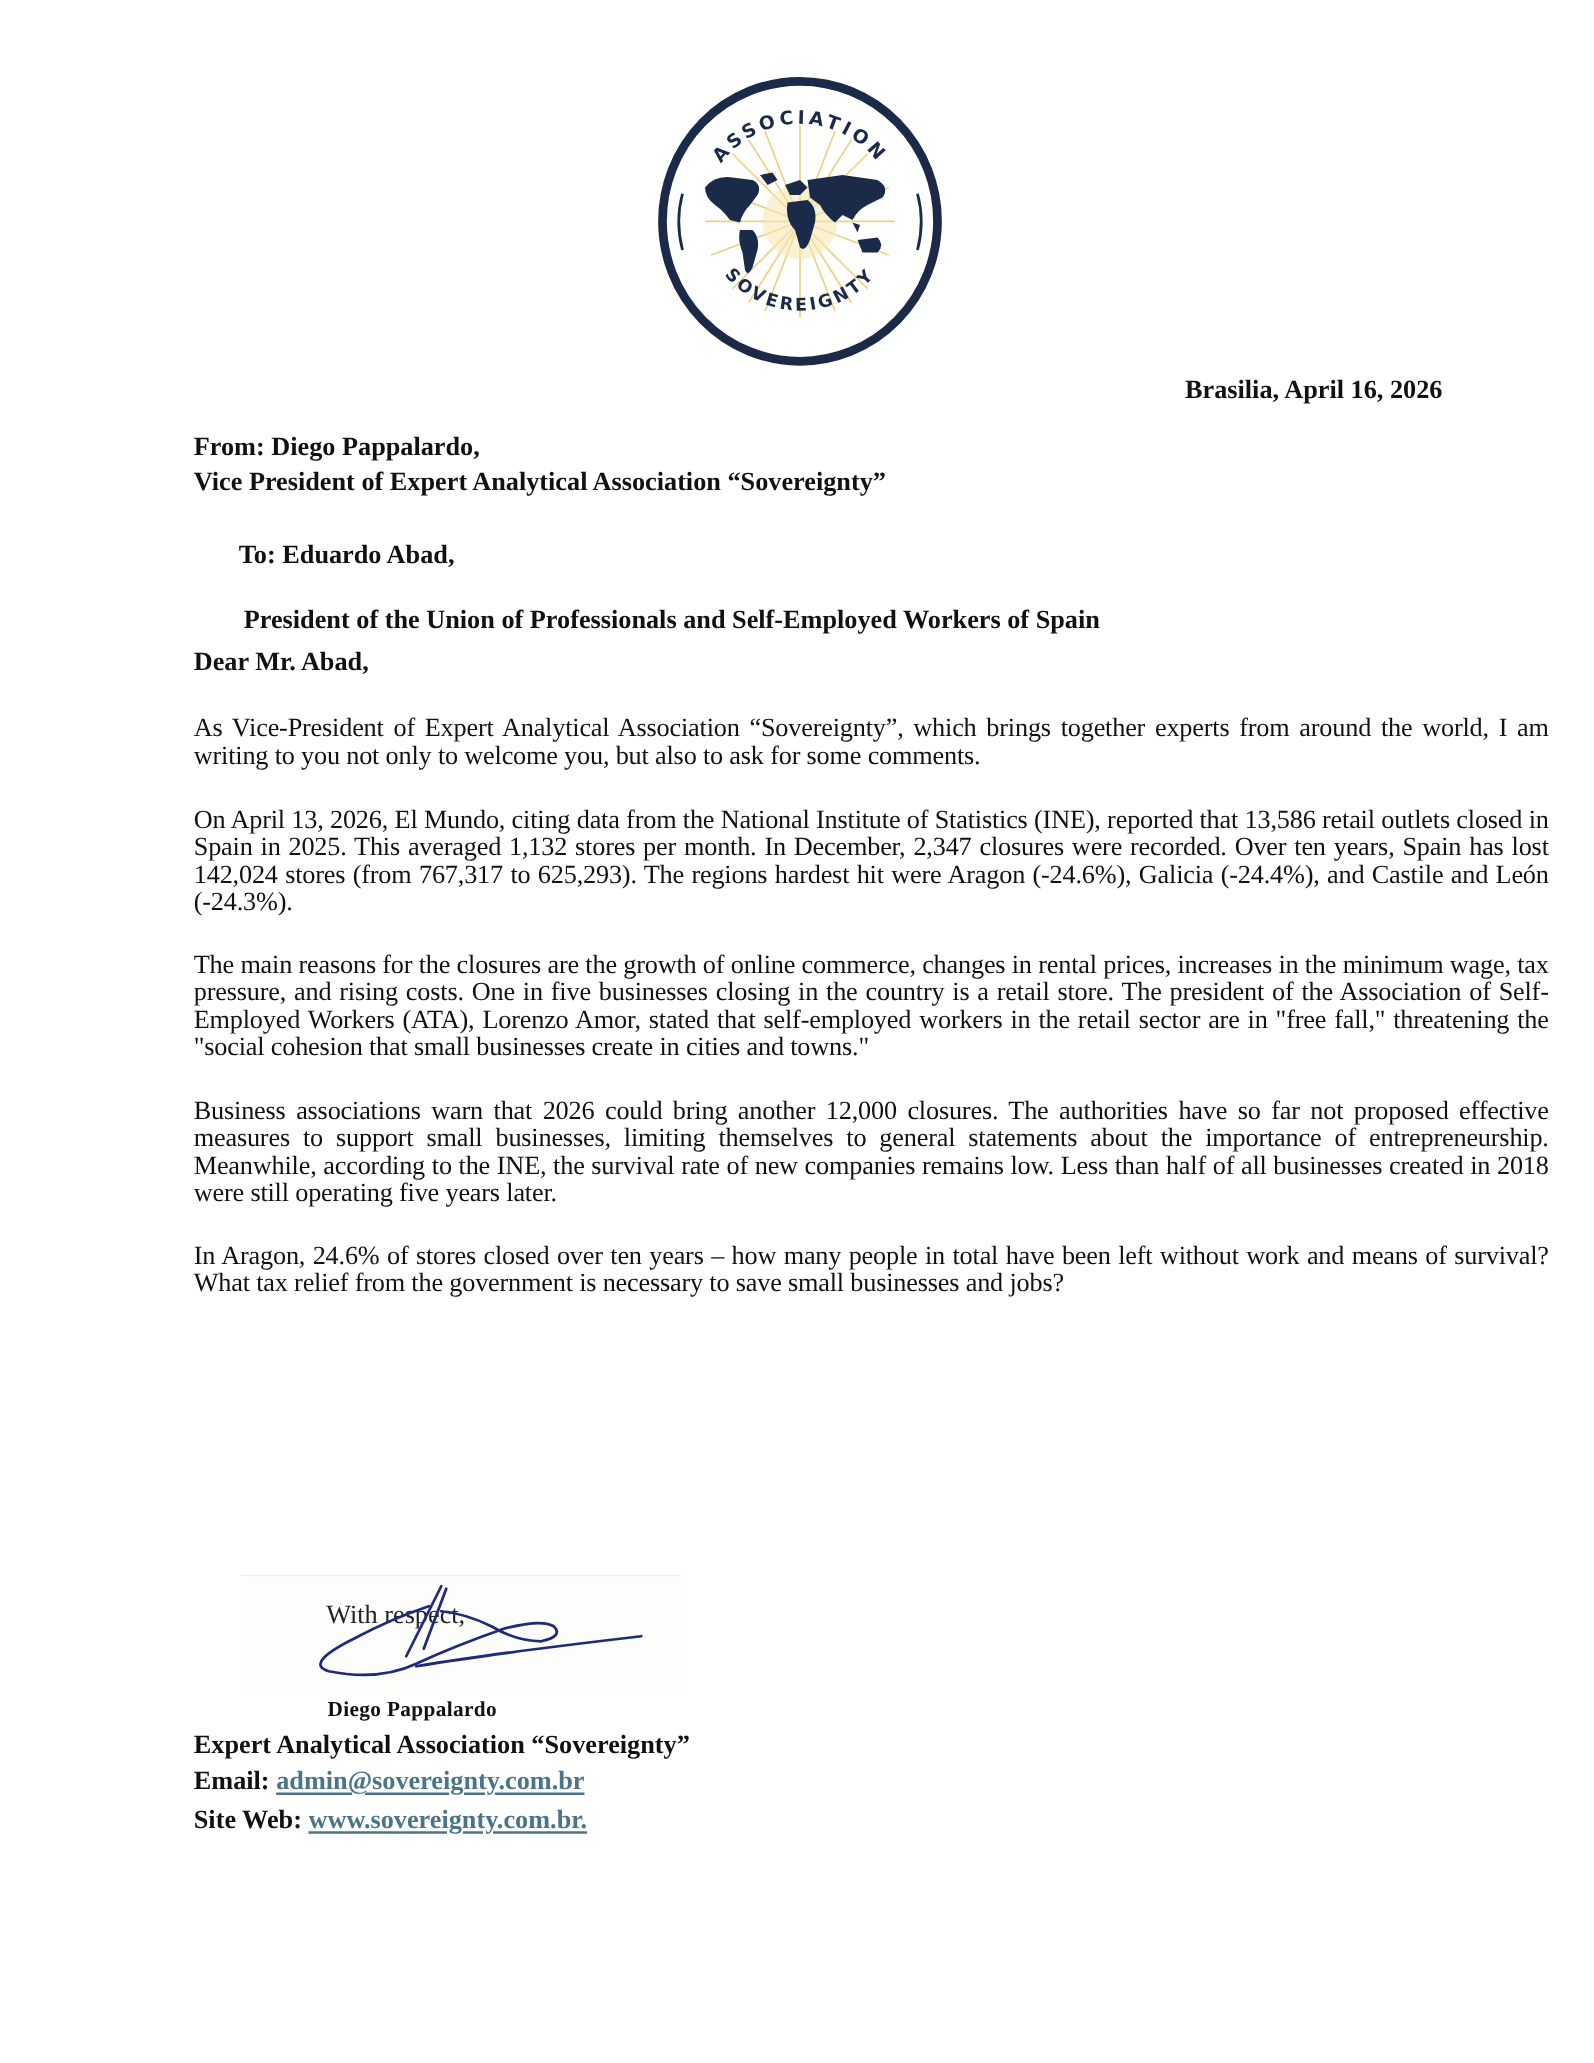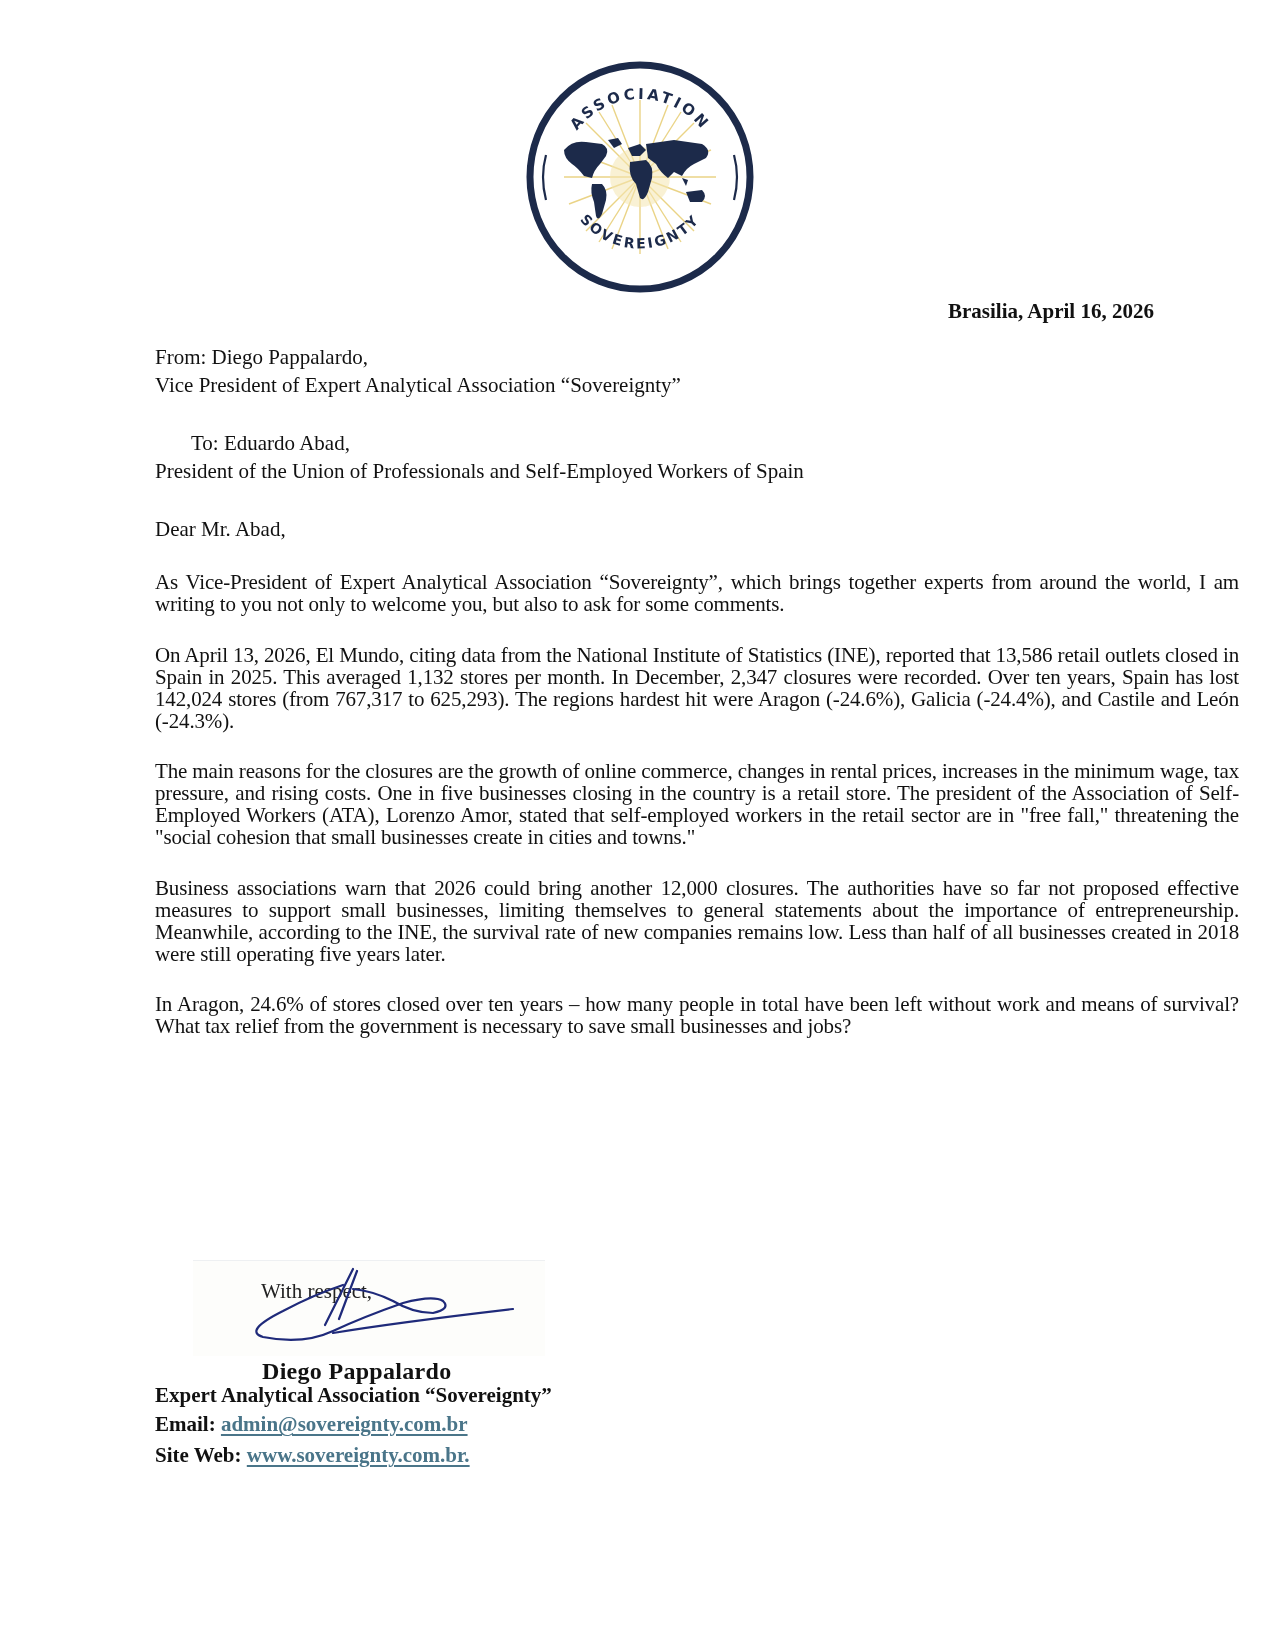--- a/index.html
+++ b/index.html
@@ -1,24 +1,24 @@
 <!DOCTYPE html>
 <html><head>
 <meta charset="utf-8">
 <style>
   html, body { margin:0; padding:0; background:#ffffff; }
   body { width:1275px; height:1650px; position:relative; overflow:hidden; color:#111; font-family:"Liberation Serif", "DejaVu Serif", serif; }
   .logo { position:absolute; left:524px; top:60px; width:232px; height:234px; }
   .date { position:absolute; left:948px; top:299px; font-weight:bold; font-size:21px; white-space:nowrap; }
-  .hdr { position:absolute; left:155px; font-weight:normal; font-size:21px; line-height:28px; white-space:nowrap; }
+  .hdr { position:absolute; left:155px; font-weight:bold; font-size:21px; line-height:28px; white-space:nowrap; }
   .body-wrap { position:absolute; left:155px; top:571px; width:1084px; }
   .para { font-size:21px; line-height:22px; text-align:justify; margin:0 0 28.5px 0; letter-spacing:-0.15px; }
   .sig-box { position:absolute; left:193px; top:1260px; width:352px; height:95px; background:#fdfdfb; border-top:1px solid #eef0f2; }
   .sig-text { position:absolute; left:68px; top:18px; font-size:21px; color:#222; }
-  .sig-name { position:absolute; left:262px; top:1358px; font-weight:bold; font-size:24px; white-space:nowrap; letter-spacing:0.3px; }
+  .sig-name { position:absolute; left:262px; top:1358px; font-weight:bold; font-size:17px; white-space:nowrap; letter-spacing:0.3px; }
   .footer-line { position:absolute; left:155px; font-weight:bold; font-size:21px; white-space:nowrap; }
   .link { color:#4a7589; text-decoration:underline; text-decoration-thickness:2px; text-underline-offset:3px; }
 </style>
 </head>
 <body>
 
 <div class="logo">
   <svg width="232" height="234" viewBox="0 0 232 234">
     <defs>
       <path id="topArc" d="M 38 117 A 78 78 0 0 1 194 117"></path>
@@ -70,21 +70,21 @@
       <textPath href="#botArc" startOffset="50%" text-anchor="middle">SOVEREIGNTY</textPath>
     </text>
   </svg>
 </div>
 
 <div class="date">Brasilia, April 16, 2026</div>
 
 <div class="hdr" style="top:343px;">From: Diego Pappalardo,</div>
 <div class="hdr" style="top:371px;">Vice President of Expert Analytical Association “Sovereignty”</div>
 <div class="hdr" style="top:429px;margin-left:36px;">To: Eduardo Abad,</div>
-<div class="hdr" style="top:457px;">President of the Union of Professionals and Self-Employed Workers of Spain</div>
+<div class="hdr" style="top:481px;margin-left:40px;">President of the Union of Professionals and Self-Employed Workers of Spain</div>
 <div class="hdr" style="top:515px;">Dear Mr. Abad,</div>
 
 <div class="body-wrap">
   <p class="para">As Vice-President of Expert Analytical Association “Sovereignty”, which brings together experts from around the world, I am writing to you not only to welcome you, but also to ask for some comments.</p>
   <p class="para">On April 13, 2026, El Mundo, citing data from the National Institute of Statistics (INE), reported that 13,586 retail outlets closed in Spain in 2025. This averaged 1,132 stores per month. In December, 2,347 closures were recorded. Over ten years, Spain has lost 142,024 stores (from 767,317 to 625,293). The regions hardest hit were Aragon (-24.6%), Galicia (-24.4%), and Castile and León (-24.3%).</p>
   <p class="para">The main reasons for the closures are the growth of online commerce, changes in rental prices, increases in the minimum wage, tax pressure, and rising costs. One in five businesses closing in the country is a retail store. The president of the Association of Self-Employed Workers (ATA), Lorenzo Amor, stated that self-employed workers in the retail sector are in "free fall," threatening the "social cohesion that small businesses create in cities and towns."</p>
   <p class="para">Business associations warn that 2026 could bring another 12,000 closures. The authorities have so far not proposed effective measures to support small businesses, limiting themselves to general statements about the importance of entrepreneurship. Meanwhile, according to the INE, the survival rate of new companies remains low. Less than half of all businesses created in 2018 were still operating five years later.</p>
   <p class="para">In Aragon, 24.6% of stores closed over ten years – how many people in total have been left without work and means of survival? What tax relief from the government is necessary to save small businesses and jobs?</p>
 </div>
 

